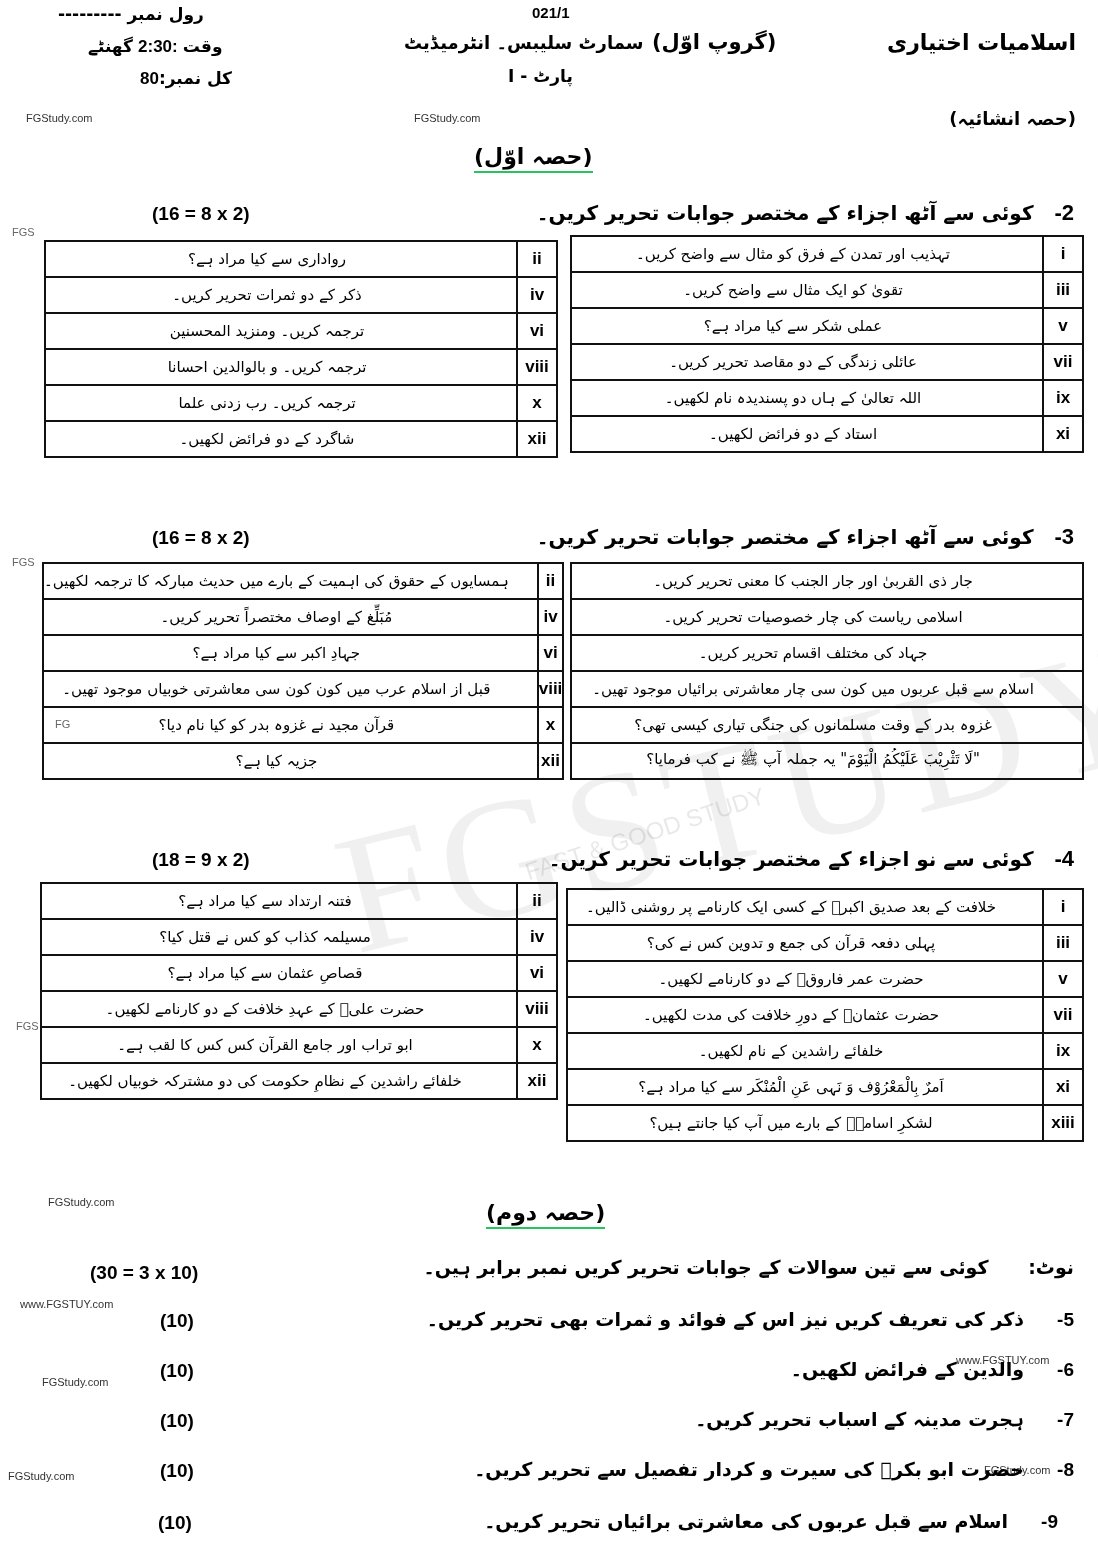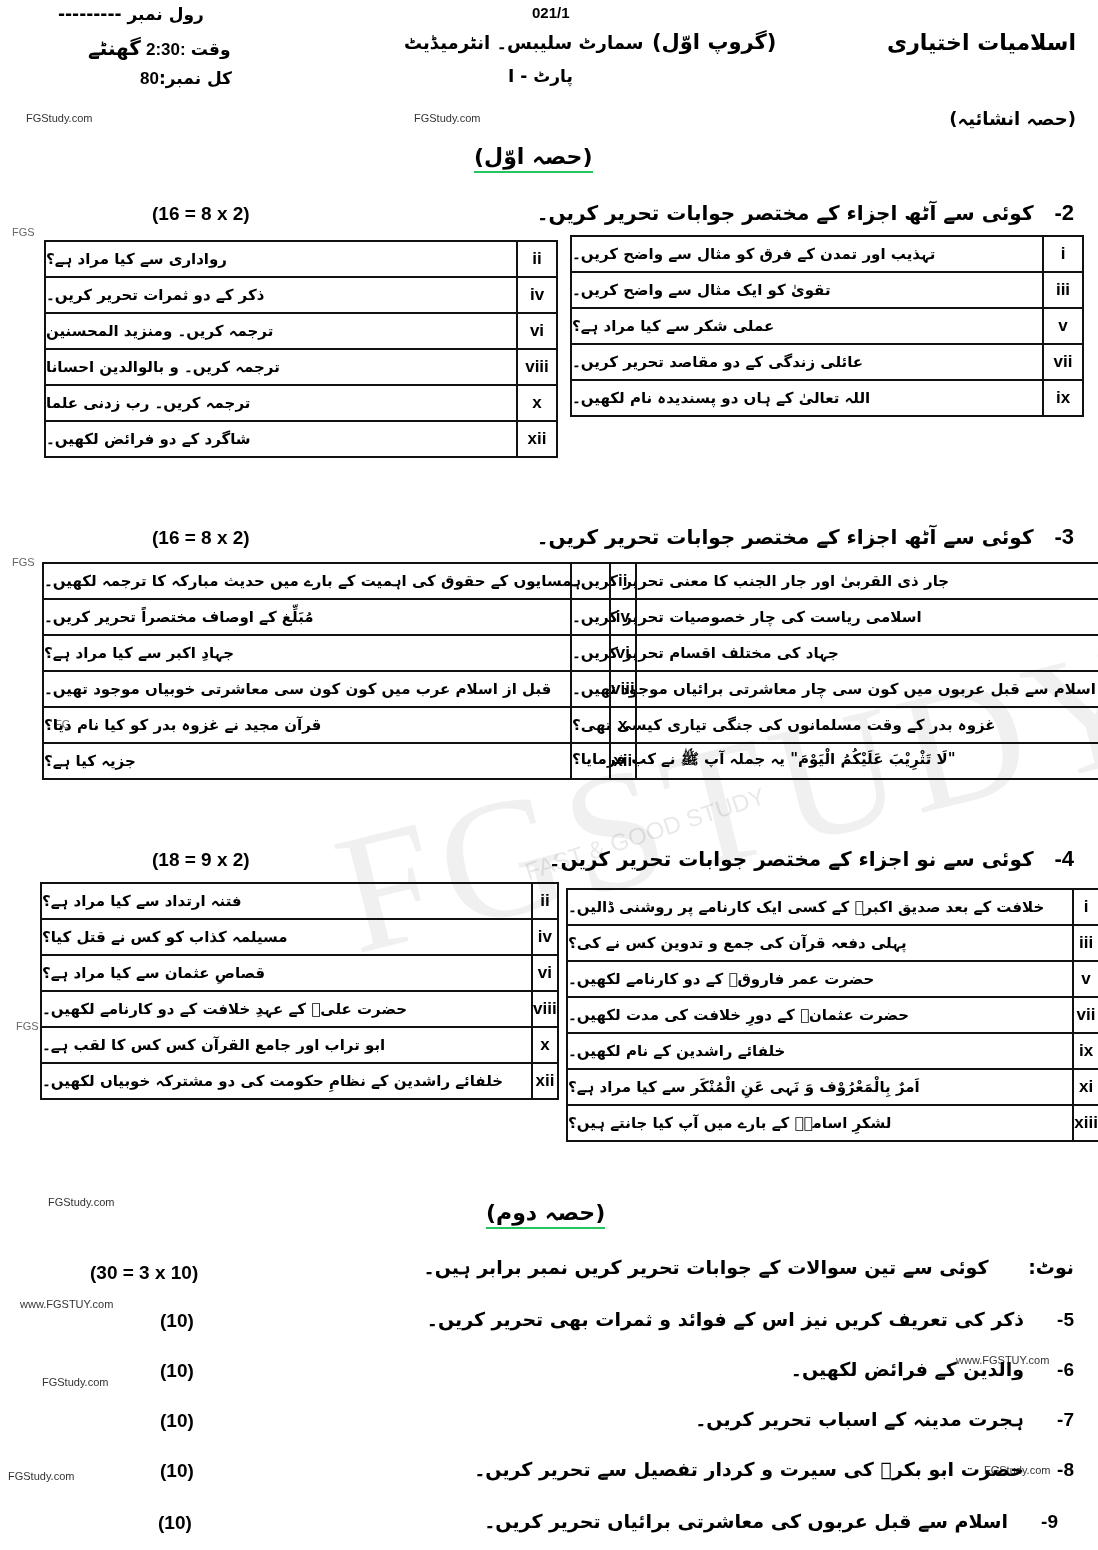--- a/index.html
+++ b/index.html
@@ -5,38 +5,38 @@
   html, body { margin:0; padding:0; background:#ffffff; }
   body { width:1098px; height:1550px; position:relative; overflow:hidden; color:#000; font-family:"DejaVu Sans", sans-serif; }
   .abs { position:absolute; }
   .ur { direction:rtl; font-family:"DejaVu Sans", sans-serif; font-weight:bold; white-space:nowrap; }
   .en { font-family:"Liberation Sans", sans-serif; font-weight:bold; white-space:nowrap; }
   .wm { font-family:"Liberation Sans", sans-serif; font-size:11px; color:#333; white-space:nowrap; }
   .ul { border-bottom:2px solid #22c55e; padding-bottom:2px; }
 
   table.q { position:absolute; border-collapse:collapse; direction:ltr; }
   table.q td { border:2px solid #111; height:34px; padding:0; }
-  table.q td.txt { direction:rtl; text-align:left; font-family:"DejaVu Sans", sans-serif; font-weight:bold; font-size:15px; padding-right:28px; white-space:nowrap; overflow:hidden; }
+  table.q td.txt { direction:rtl; text-align:center; font-family:"DejaVu Sans", sans-serif; font-weight:normal; font-size:15px; padding-right:28px; white-space:nowrap; overflow:hidden; }
   table.q td.num { width:38px; text-align:center; font-family:"Liberation Sans", sans-serif; font-weight:bold; font-size:17px;margin-left:28px; }
 
   .bigwm { position:absolute; left:330px; top:700px; font-family:"Liberation Serif", serif; font-size:170px; color:rgba(0,0,0,0.06); transform:rotate(-14deg); letter-spacing:8px; pointer-events:none; }
   .wmtag { position:absolute; left:520px; top:820px; font-family:"Liberation Sans", sans-serif; font-size:24px; color:rgba(0,0,0,0.09); transform:rotate(-18deg); pointer-events:none; }
 </style>
 </head>
 <body>
 
 <div class="bigwm">FGSTUDY</div>
 <div class="wmtag">FAST &amp; GOOD STUDY</div>
 
 <div>
   <div class="abs ur" style="left:58px; top:4px; font-size:17px;">رول نمبر ---------</div>
   <div class="abs" style="left:88px; top:36px; direction:rtl; white-space:nowrap;">
     <span class="ur" style="font-size:17px;">وقت</span>
     <span class="en" style="font-size:17px;">:</span><span class="en" style="font-size:17px; direction:ltr; unicode-bidi:embed;">2:30</span>
-    <span class="ur" style="font-size:20px;">گھنٹے</span>
+    <span class="ur" style="font-size:17px;">گھنٹے</span>
   </div>
   <div class="abs" style="left:140px; top:68px; direction:rtl; white-space:nowrap;">
     <span class="ur" style="font-size:17px;">کل نمبر:</span><span class="en" style="font-size:17px;">80</span>
   </div>
   <div class="abs wm" style="left:26px; top:112px;">FGStudy.com</div>
 
   <div class="abs en" style="left:532px; top:4px; font-size:15px;">021/1</div>
   <div class="abs ur" style="right:22px; top:30px; font-size:22px;">اسلامیات اختیاری</div>
   <div class="abs ur" style="left:652px; top:30px; font-size:21px;">(گروپ اوّل)</div>
   <div class="abs ur" style="left:404px; top:32px; font-size:18px;">سمارٹ سلیبس۔ انٹرمیڈیٹ</div>
@@ -70,20 +70,24 @@
           <td class="num">v</td>
         </tr>
     <tr>
           <td class="txt">عائلی زندگی کے دو مقاصد تحریر کریں۔</td>
           <td class="num">vii</td>
         </tr>
     <tr>
           <td class="txt">اللہ تعالیٰ کے ہاں دو پسندیدہ نام لکھیں۔</td>
           <td class="num">ix</td>
         </tr>
+    <tr>
+          <td class="txt">استاد کے دو فرائض لکھیں۔</td>
+          <td class="num">xi</td>
+        </tr>
   </tbody>
     </table>
   <table class="q" style="left:44px; top:240px; width:514px;">
     <tbody>
         <tr>
           <td class="txt">رواداری سے کیا مراد ہے؟</td>
           <td class="num">ii</td>
         </tr>
     <tr>
           <td class="txt">ذکر کے دو ثمرات تحریر کریں۔</td>

